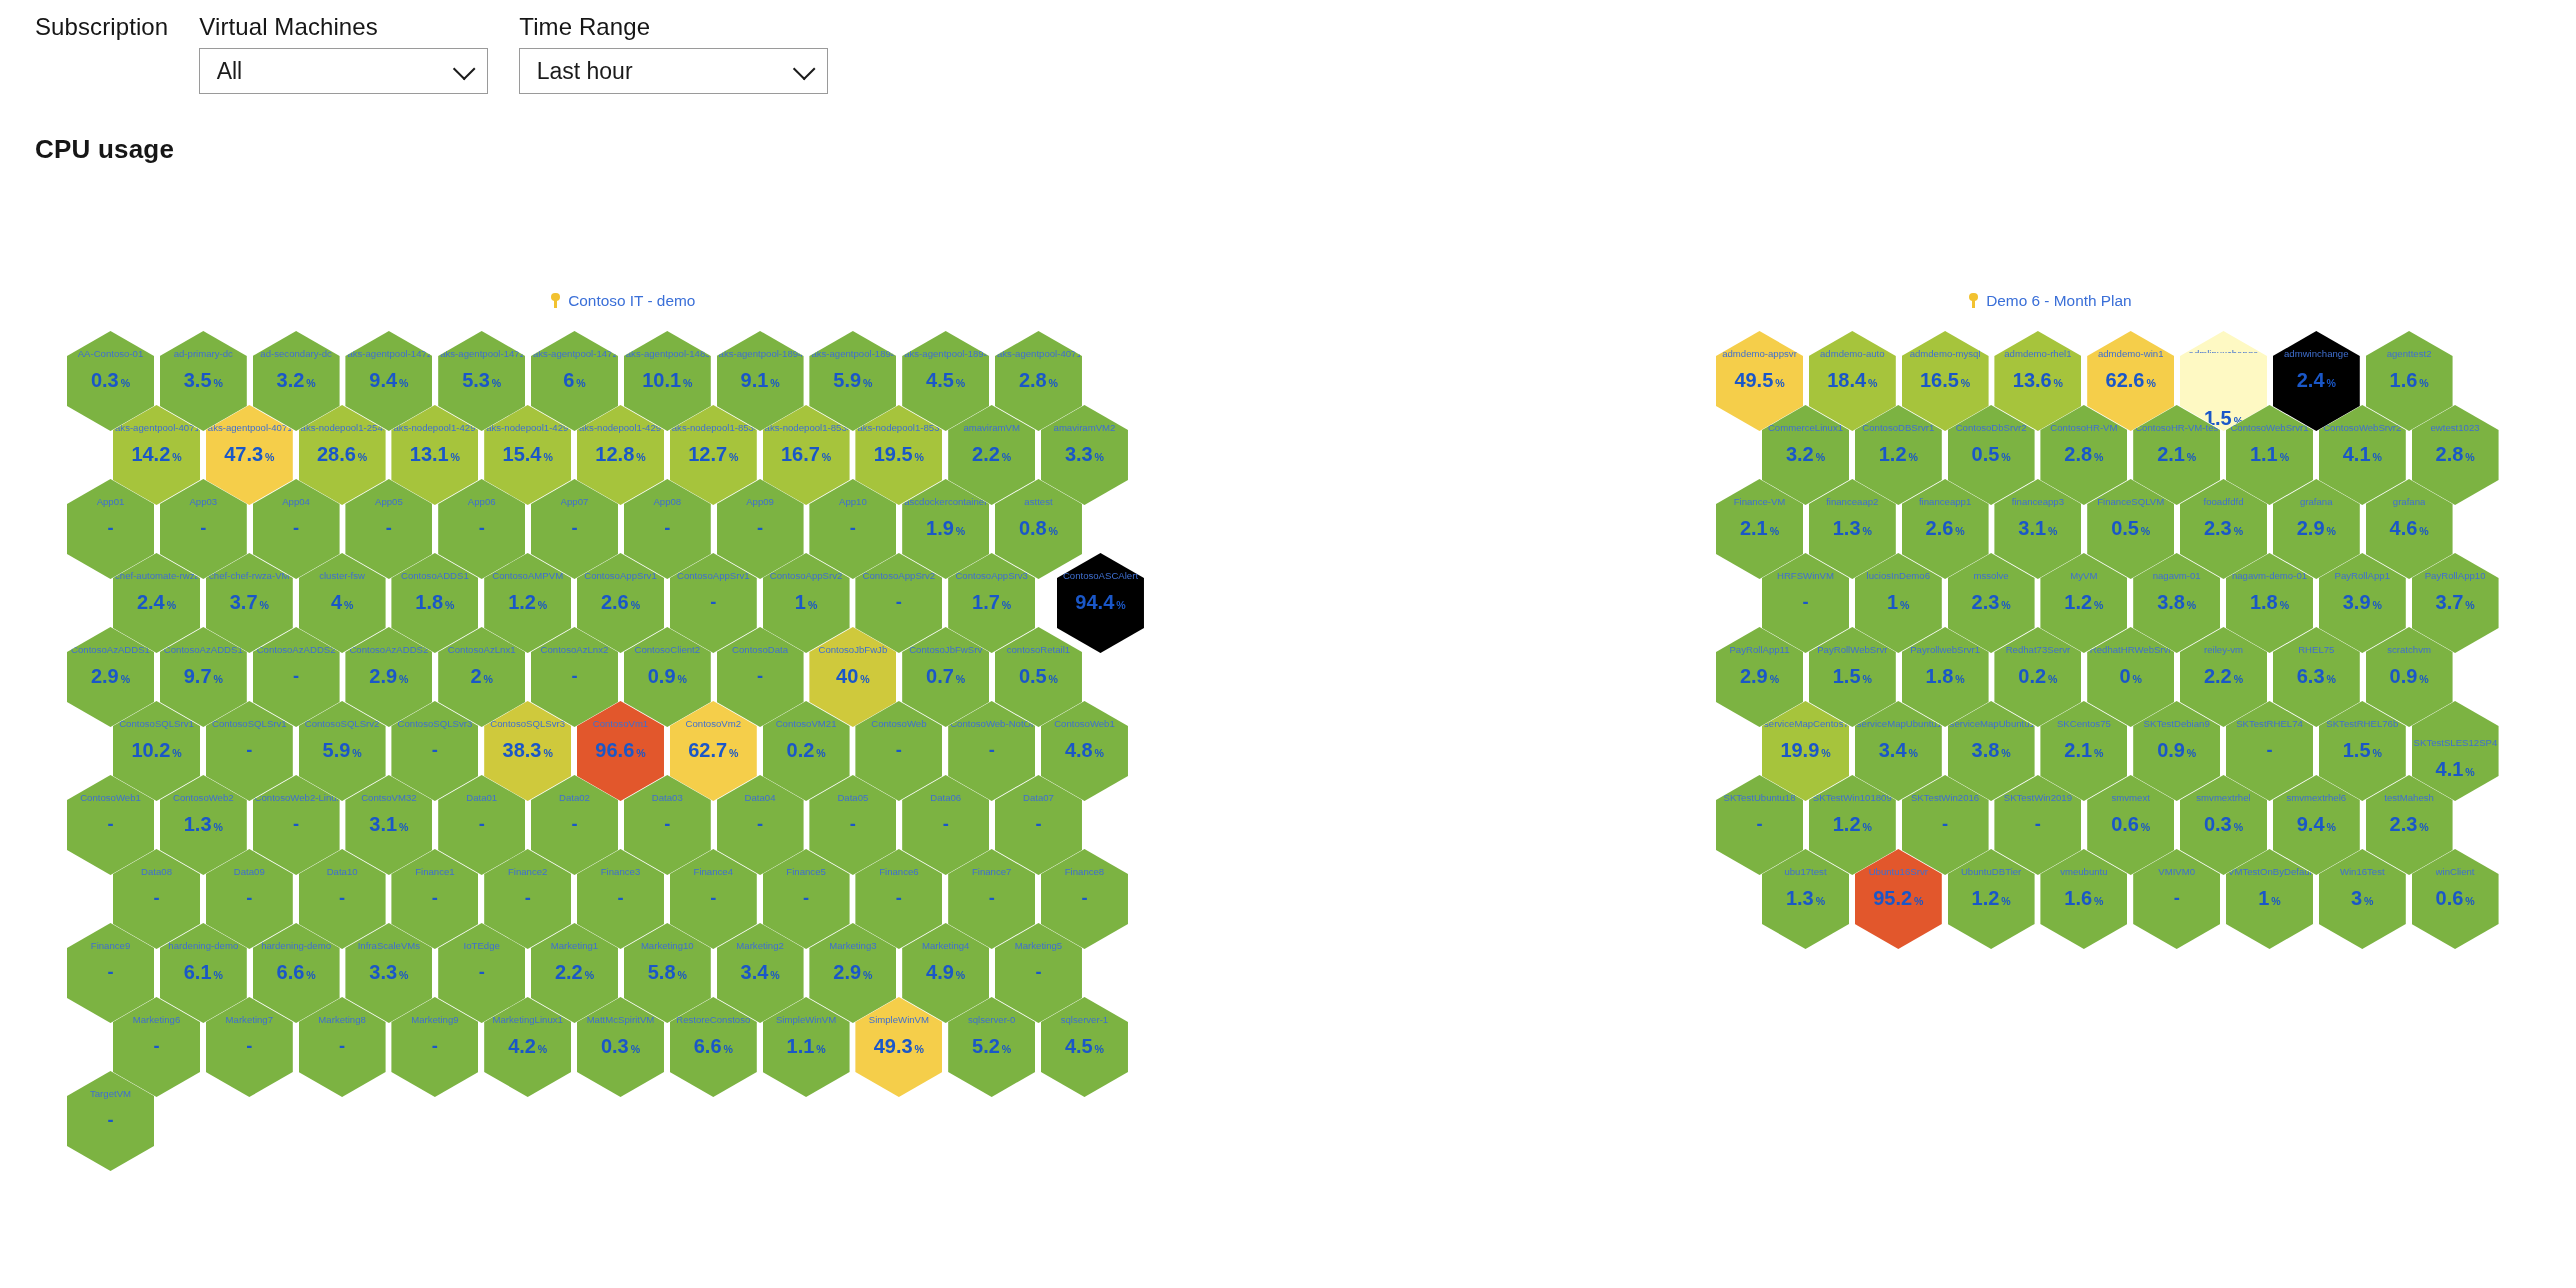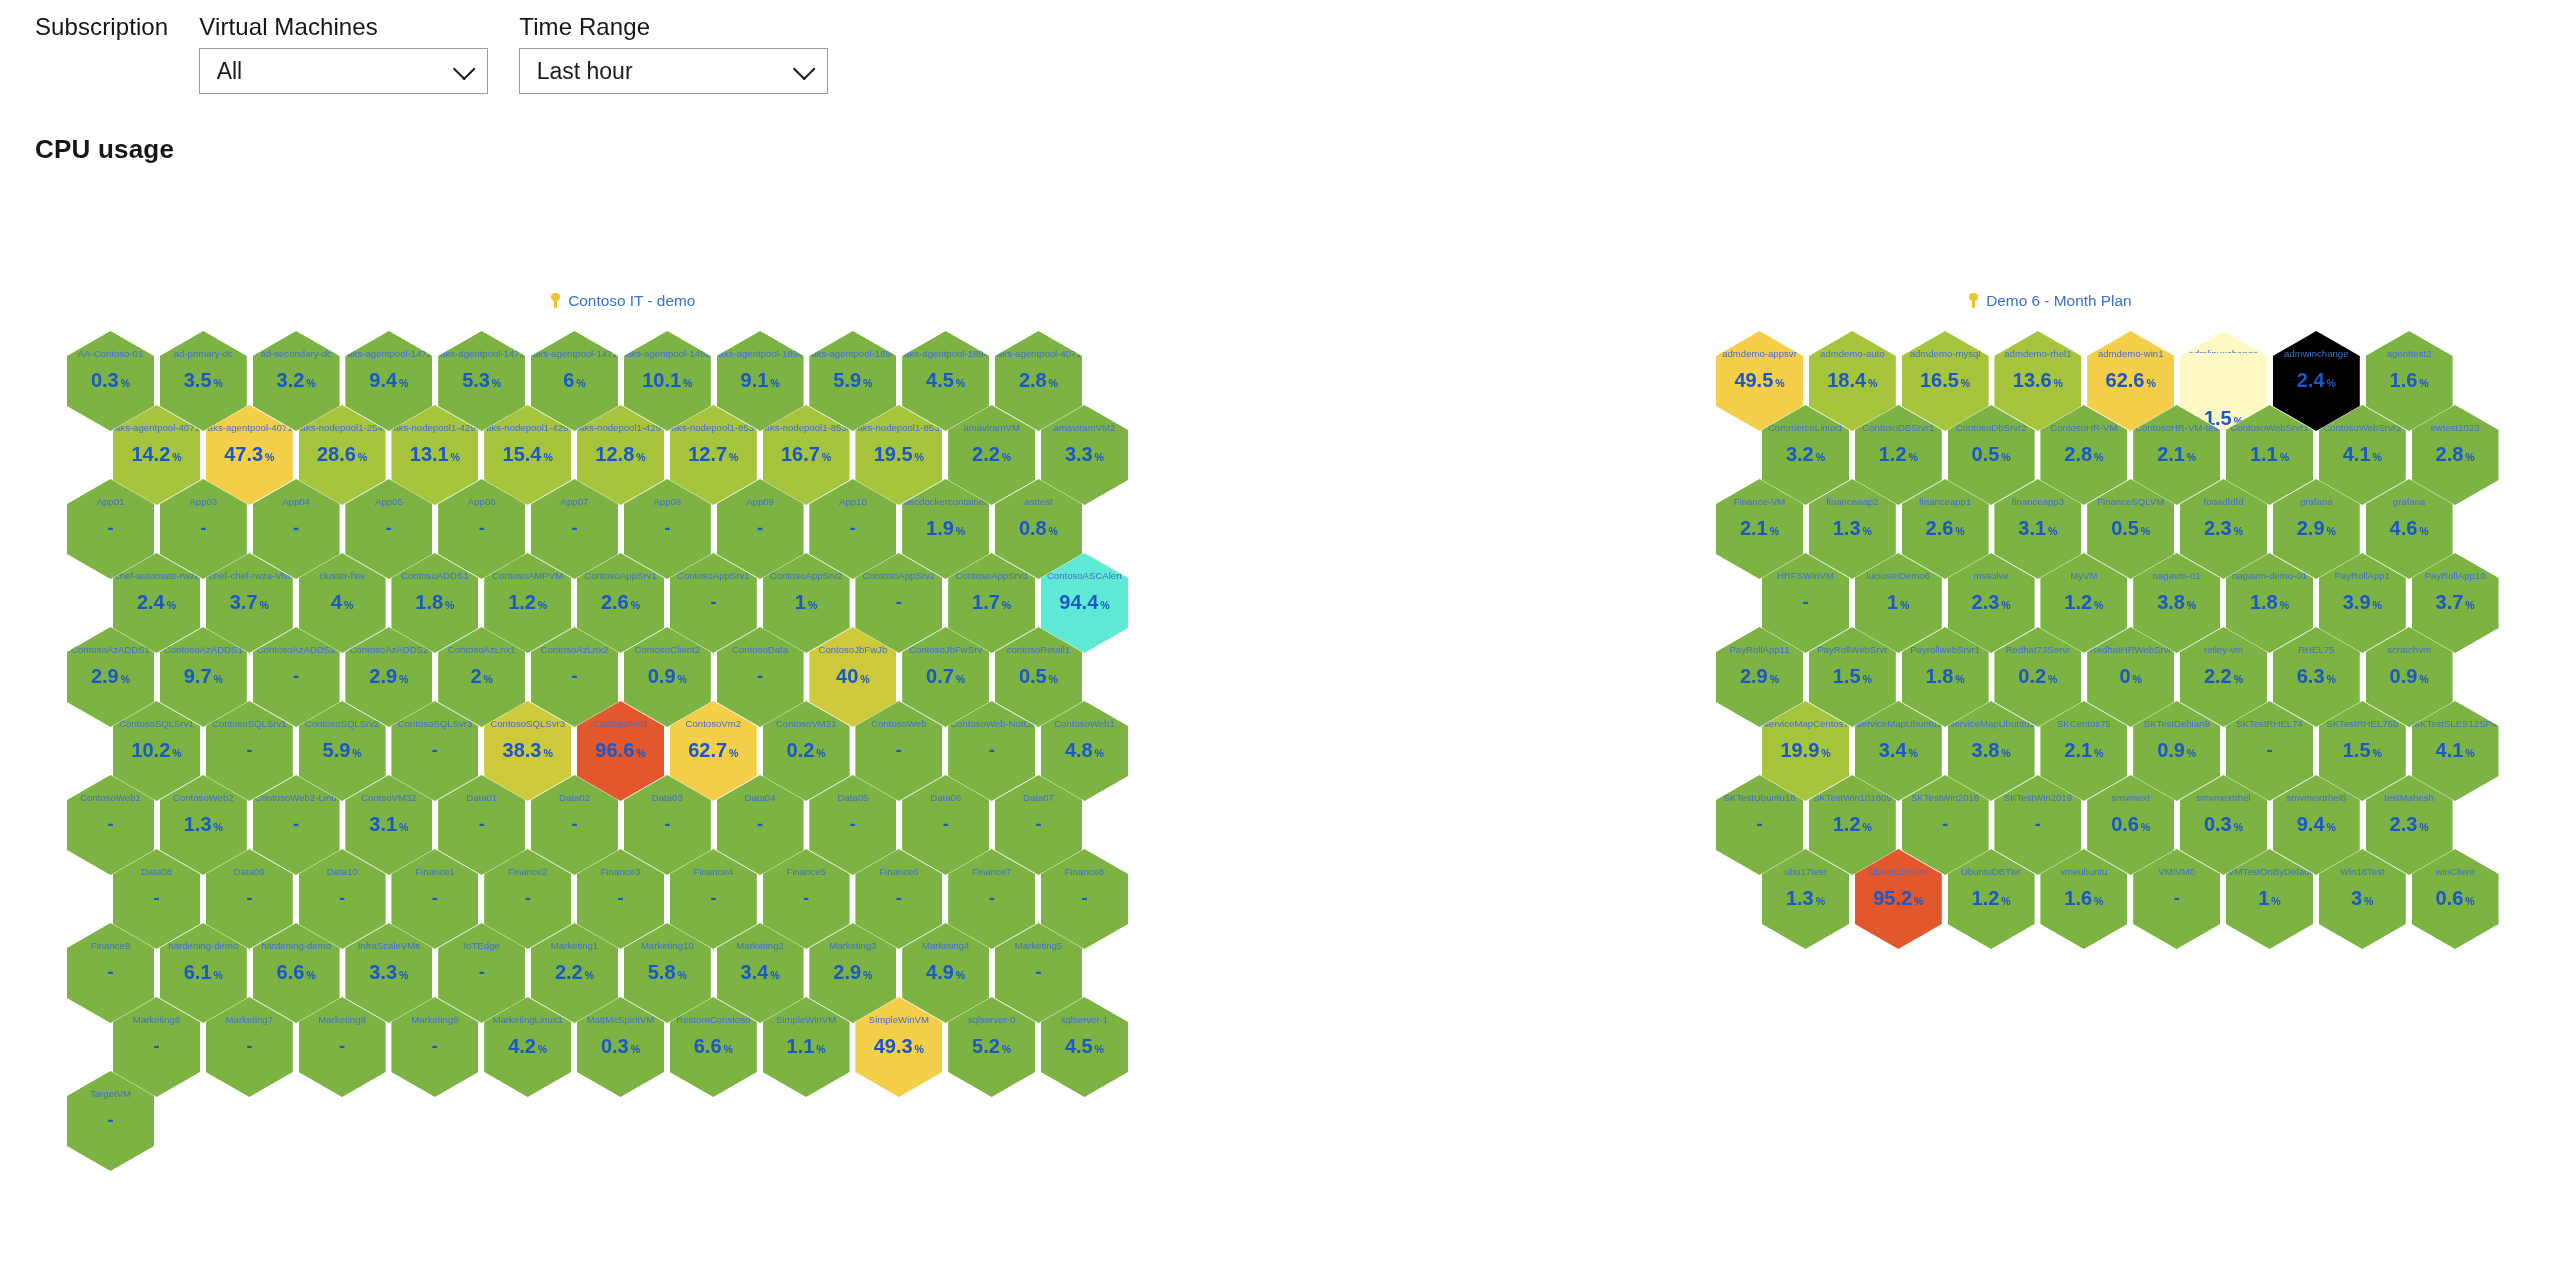--- a/index.html
+++ b/index.html
@@ -491,21 +491,21 @@
             <div class="hex-name">ContosoAppSrv2</div>
             <div class="hex-val dash">-</div>
           </div>
           <div class="hex" style="background: rgb(124, 179, 66);">
             <div class="hex-name">ContosoAppSrv3</div>
             <div class="hex-val">
               <span>1.7</span>
               <span class="unit">%</span>
             </div>
           </div>
-          <div class="hex" style="background: #5eead4;">
+          <div class="hex" style="background: #000000; margin-left: 16px;">
             <div class="hex-name">ContosoASCAlert</div>
             <div class="hex-val">
               <span>94.4</span>
               <span class="unit">%</span>
             </div>
           </div>
         </div>
         <div class="hex-row">
           <div class="hex" style="background: rgb(124, 179, 66);">
             <div class="hex-name">ContosoAzADDS1</div>
@@ -1220,21 +1220,21 @@
             <div class="hex-name">SKTestRHEL74</div>
             <div class="hex-val dash">-</div>
           </div>
           <div class="hex" style="background: rgb(124, 179, 66);">
             <div class="hex-name">SKTestRHEL76b</div>
             <div class="hex-val">
               <span>1.5</span>
               <span class="unit">%</span>
             </div>
           </div>
-          <div class="hex" style="background: rgb(124, 179, 66);">
+          <div class="hex" style="background: rgb(124, 179, 66); justify-content: center;">
             <div class="hex-name">SKTestSLES12SP4</div>
             <div class="hex-val">
               <span>4.1</span>
               <span class="unit">%</span>
             </div>
           </div>
         </div>
         <div class="hex-row">
           <div class="hex" style="background: rgb(124, 179, 66);">
             <div class="hex-name">SKTestUbuntu18</div>

